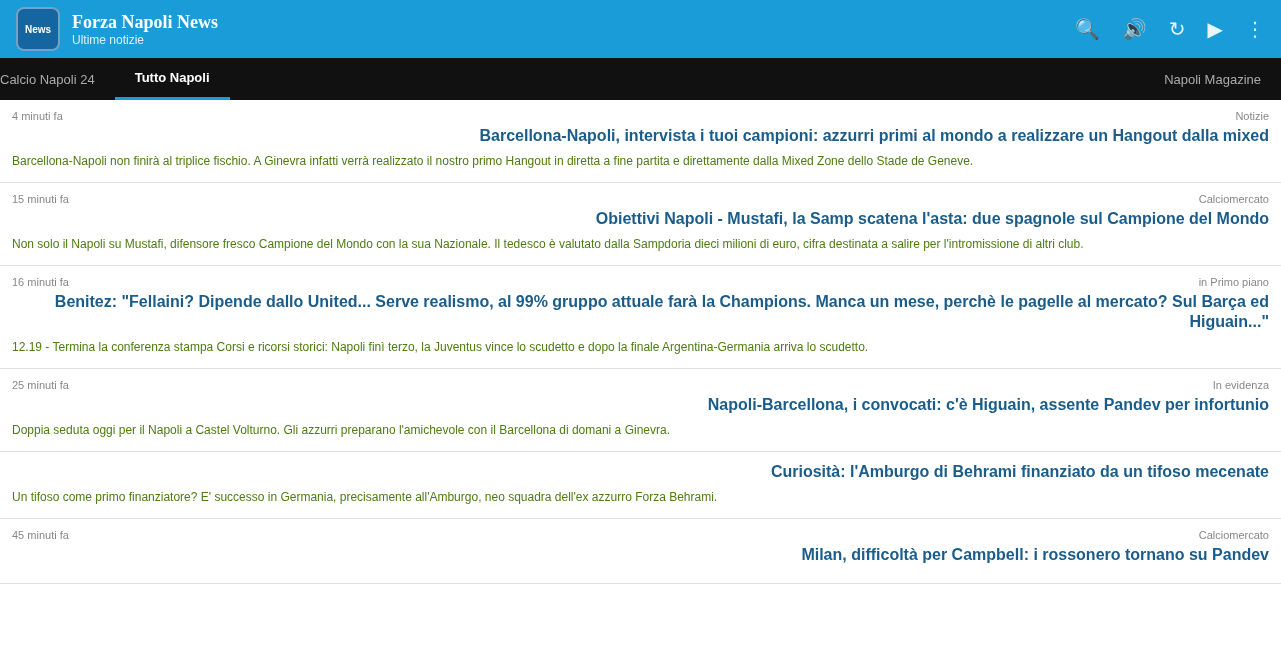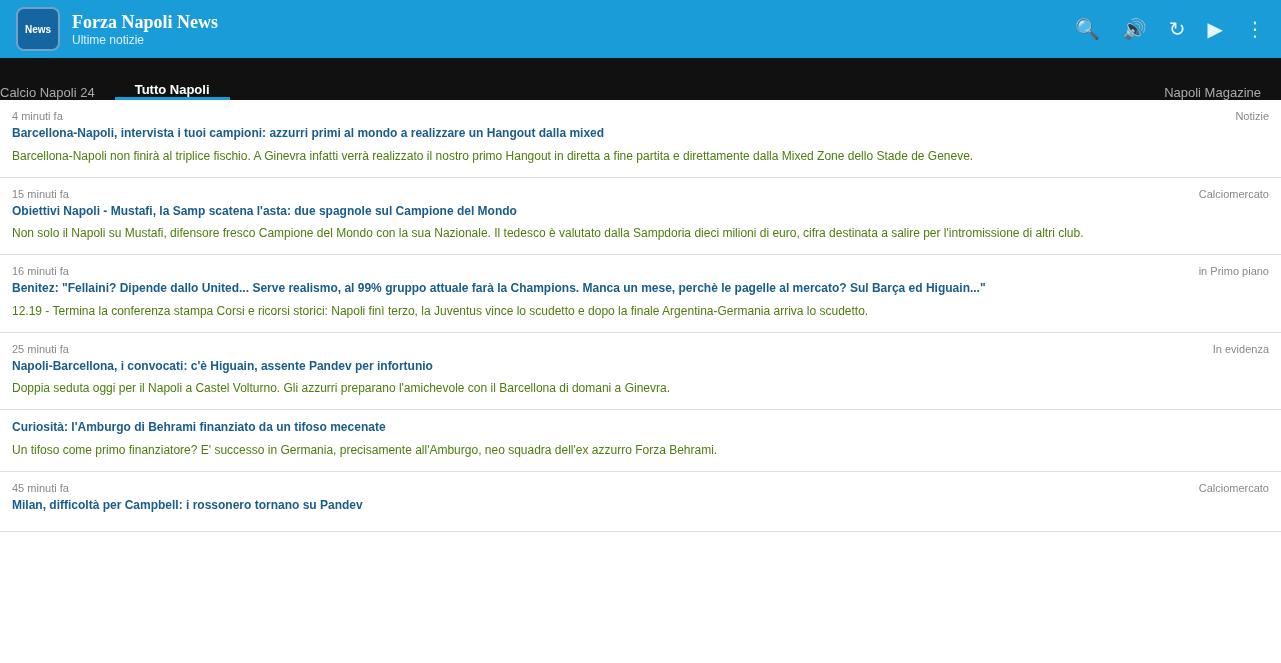--- a/index.html
+++ b/index.html
@@ -51,21 +51,21 @@
     .nav-bar {
       background: #111;
       display: flex;
       align-items: stretch;
       height: 42px;
     }
     .nav-item {
       color: #aaa;
       font-size: 13px;
       display: flex;
-      align-items: flex-end;
+      align-items: center;
       padding: 0 20px;
       cursor: pointer;
       white-space: nowrap;
     }
     .nav-item.active {
       color: white;
       border-bottom: 3px solid #1a9cd8;
       font-weight: bold;
     }
     .nav-item:first-child { padding-left: 0; }
@@ -86,24 +86,25 @@
     .news-time {
       color: #888;
       font-size: 11px;
     }
     .news-category {
       color: #888;
       font-size: 11px;
     }
     .news-title {
       color: #1a5c8a;
-      font-size: 12px;
+      font-size: 16px;
       font-weight: bold;
       margin-bottom: 5px;
       line-height: 1.3;
+      text-align: right;
     }
     .news-summary {
       color: #4d7c0f;
       font-size: 12px;
       line-height: 1.5;
     }
   </style>
 </head>
 <body>
 

